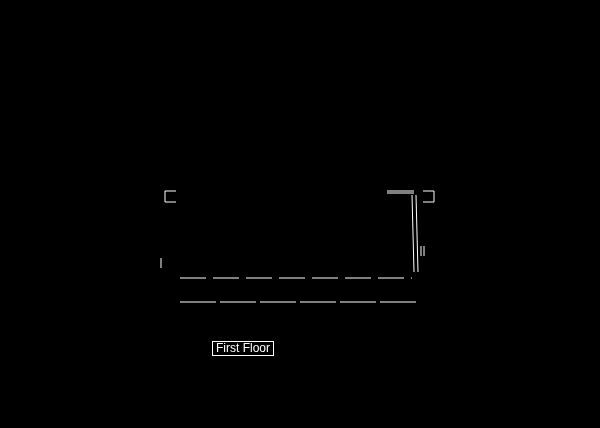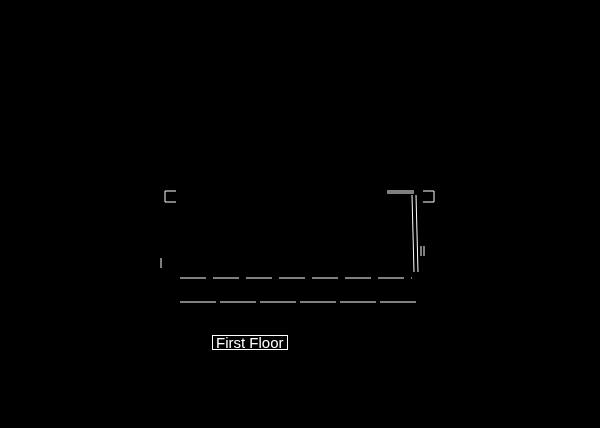--- a/index.html
+++ b/index.html
@@ -20,24 +20,25 @@
     top: 0;
     width: 600px;
     height: 428px;
   }
   .label-box {
     position: absolute;
     background: #000000;
     border: 1px solid #ffffff;
     color: #ffffff;
     font-family: "Liberation Sans", sans-serif;
-    font-size: 15px;
+    font-size: 12px;
     line-height: 11px;
     padding: 1px 3px;
     white-space: nowrap;
+    margin-top: 6px;
   }
 </style>
 </head>
 <body>
 
 <svg id="canvas" viewBox="0 0 600 428" xmlns="http://www.w3.org/2000/svg">
   <rect x="0" y="0" width="600" height="428" fill="#000000"></rect>
 
   <g stroke="#ffffff" stroke-width="1" fill="none">
     <path d="M 176 191 L 165 191 L 165 202 L 176 202"></path>

